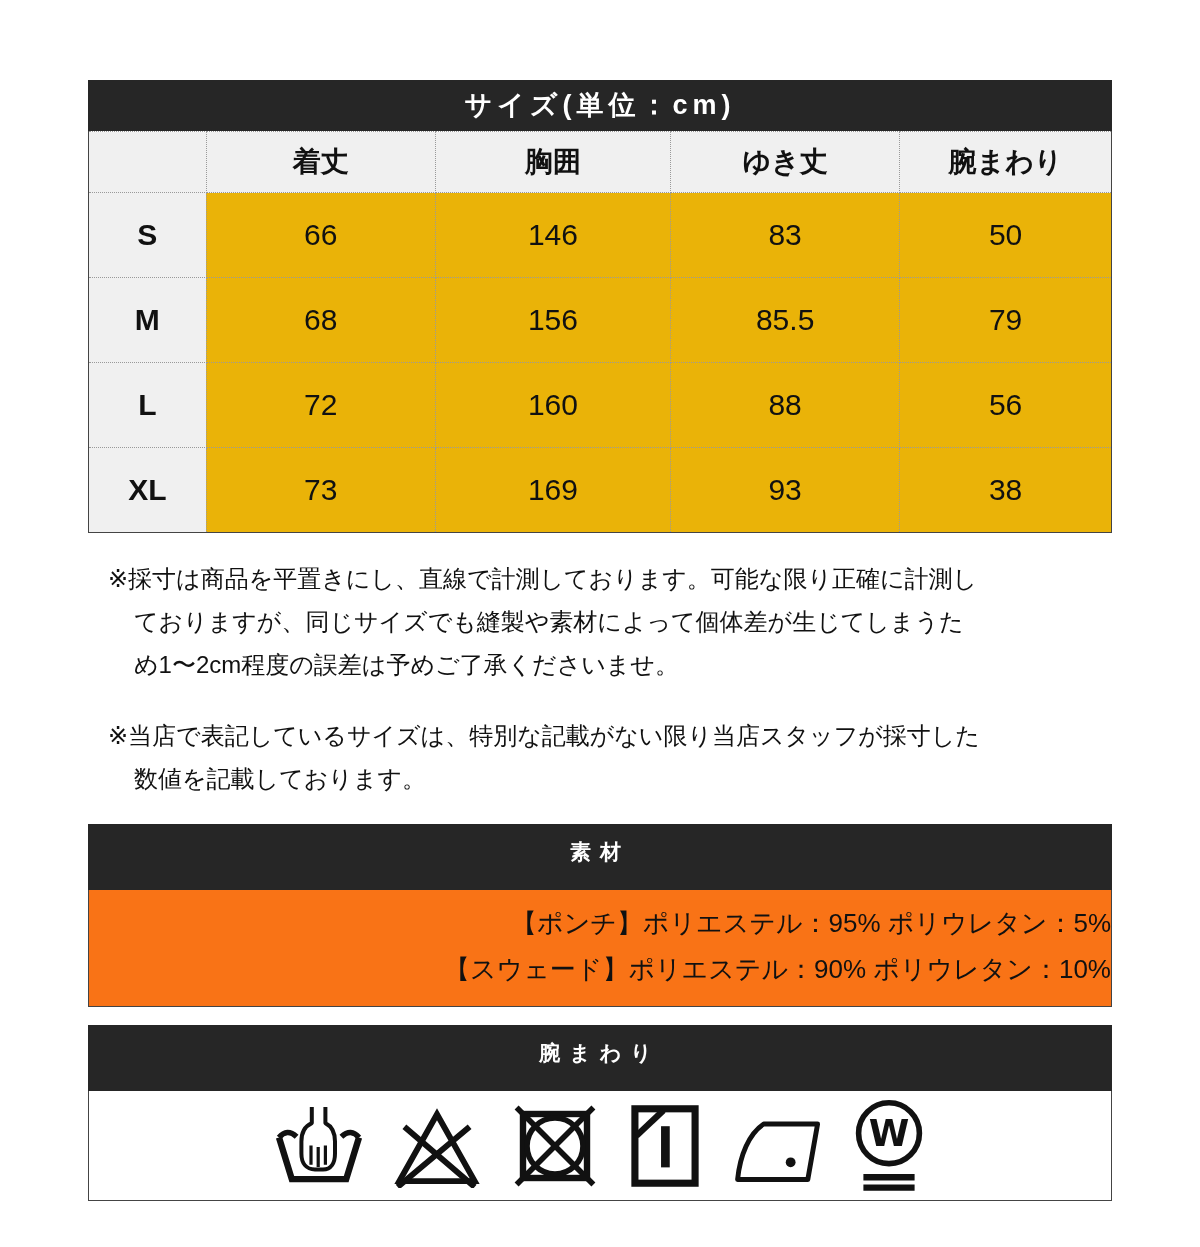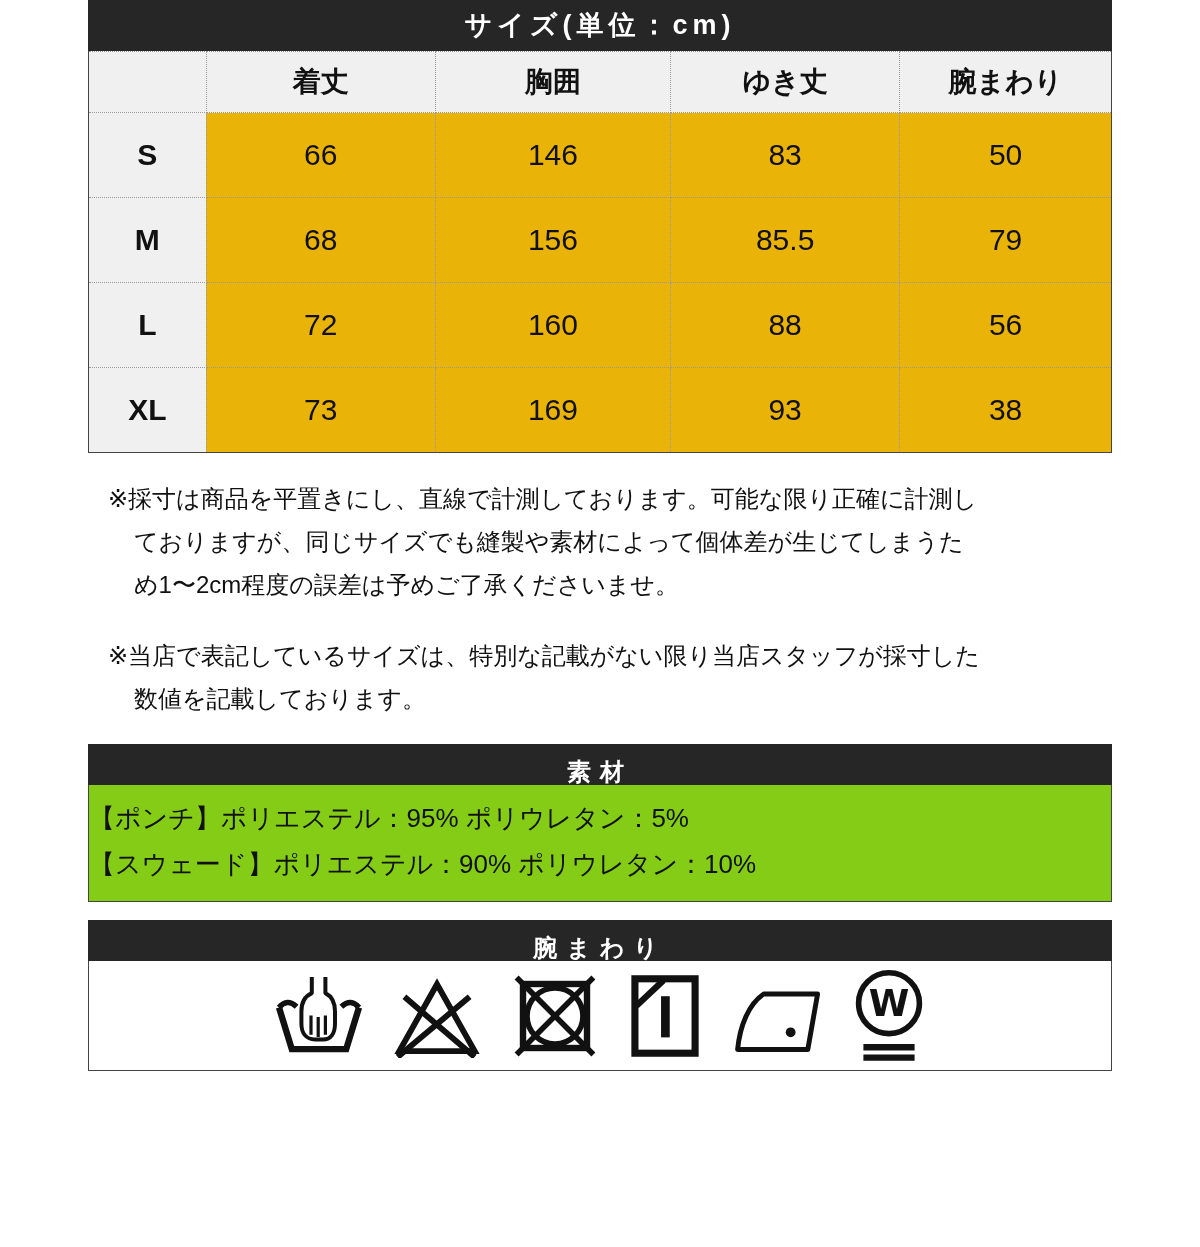--- a/index.html
+++ b/index.html
@@ -6,36 +6,37 @@
   html, body {
     margin: 0; padding: 0;
     width: 1200px; height: 1247px;
     background: #ffffff;
     font-family: "Liberation Sans", "DejaVu Sans", sans-serif;
     color: #111111;
   }
   .wrap {
     width: 1024px;
     margin: 0 auto;
+    padding-top: 80px;
   }
 
   
   .section-bar {
     background: #262626;
     color: #ffffff;
     font-weight: bold;
     text-align: center;
   }
   .bar-size {
     height: 51px; line-height: 51px;
     font-size: 27px; letter-spacing: 5px;
   }
   .bar-material, .bar-laundry {
-    height: 41px; line-height: 55px;
-    font-size: 24px; letter-spacing: 9px;
+    height: 66px; line-height: 55px;
+    font-size: 21px; letter-spacing: 9px;
   }
 
   
   table.size-table {
     width: 100%;
     border-collapse: collapse;
     table-layout: fixed;
     border: 1px solid #444444;
     border-top: none;
   }
@@ -80,22 +81,22 @@
     padding-left: 26px;
     text-indent: -26px;
   }
   .note + .note { margin-top: 28px; }
 
   
   .material { margin-top: 14px; }
   .material-body {
     border: 1px solid #444444;
     border-top: none;
-    background: #84cc16;
-    text-align: left;
+    background: #f97316;
+    text-align: right;
     padding: 10px 0 14px 0;
   }
   .material-line {
     font-size: 26px;
     line-height: 46px;
   }
 
   
   .laundry { margin-top: 18px; }
   .laundry-body {

